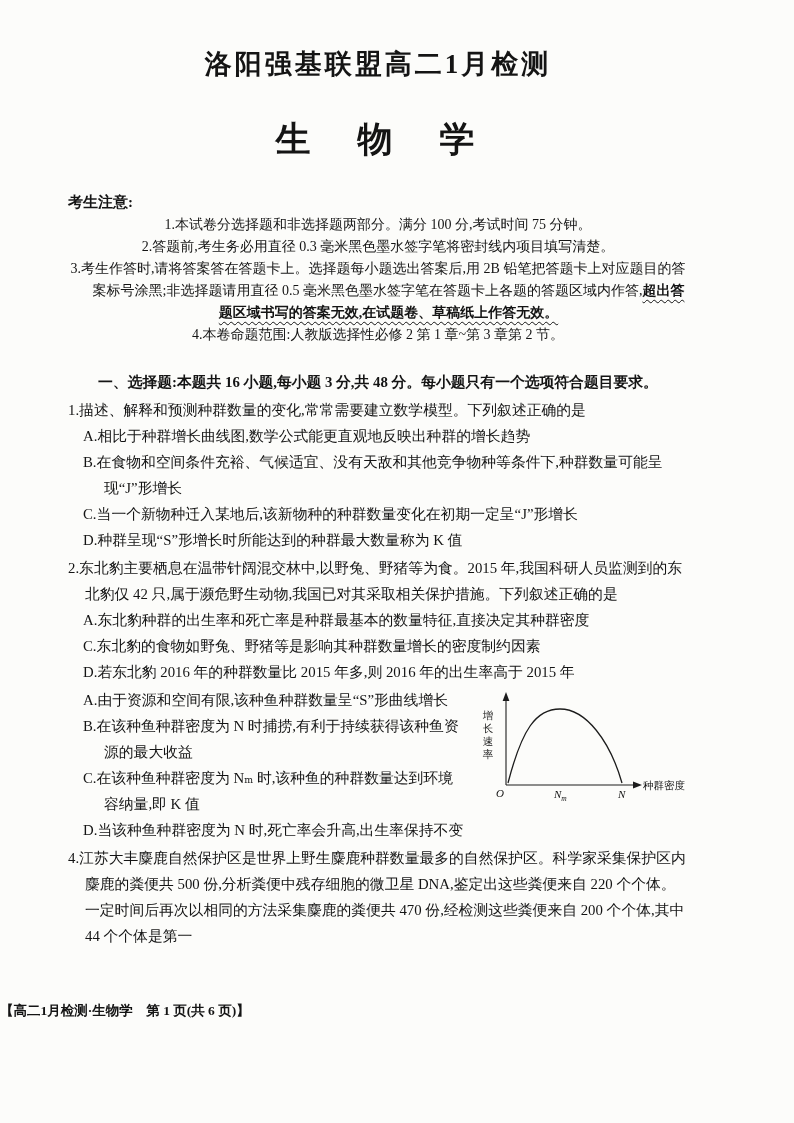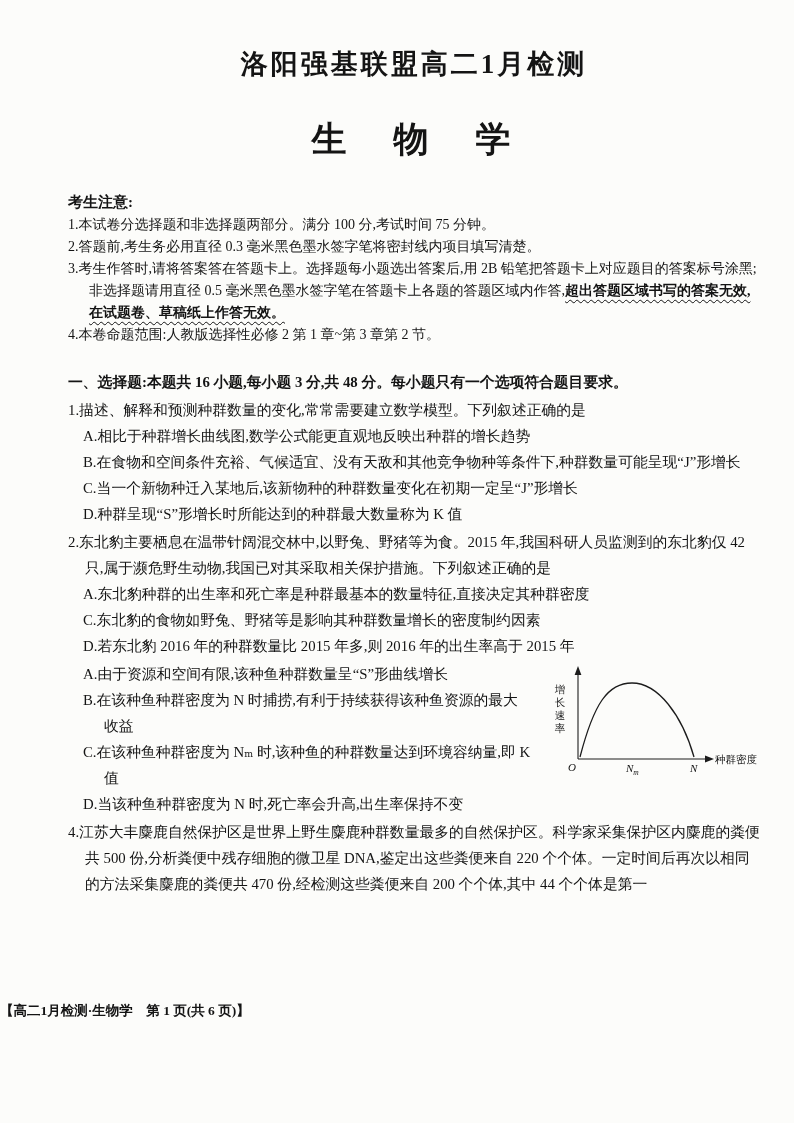--- a/index.html
+++ b/index.html
@@ -1,25 +1,25 @@
 <!DOCTYPE html>
 <html><head>
 <meta charset="utf-8">
 <style>
   html,body{margin:0;padding:0;background:#e9e9e9;}
   .page{width:794px;height:1123px;background:#fcfcfa;position:relative;margin:0 auto;overflow:hidden;
         color:#141414;font-family:"Liberation Serif","DejaVu Serif",serif;}
-  .content{padding:46px 34px 0 68px;}
+  .content{padding:46px 106px 0 68px;}
   .title{margin:0;text-align:center;font-size:27px;font-weight:bold;letter-spacing:3px;}
   .subject{margin:34px 0 0;text-align:center;font-size:35px;font-weight:bold;letter-spacing:6px;}
   .notice{margin-top:28px;font-size:14px;line-height:22px;}
   .notice-heading{font-size:15px;font-weight:bold;line-height:23px;}
-  .notice-item{padding-left:21px;text-indent:-21px;}
+  .notice-item{padding-left:21px;text-indent:-21px;text-align:center;}
   .em-wavy{font-weight:bold;text-decoration:underline;text-decoration-style:wavy;text-decoration-thickness:1px;text-underline-offset:4px;}
-  .section-heading{margin-top:24px;font-size:14.8px;font-weight:bold;line-height:25px;}
+  .section-heading{margin-top:24px;font-size:14.8px;font-weight:bold;line-height:25px;text-align:center;}
   .questions{font-size:14.8px;line-height:26px;}
   .q{margin-top:2px;}
   .q-stem{padding-left:17px;text-indent:-17px;}
   .option{margin-left:15px;padding-left:21px;text-indent:-21px;}
   .fig{float:right;width:218px;margin:2px 0 0 10px;}
   .fig svg{display:block;}
   .fig text{font-family:"Liberation Serif","DejaVu Serif",serif;fill:#141414;}
   .clear{clear:both;}
   .footer{position:absolute;left:0;right:0;top:1002px;font-size:13.5px;font-weight:bold;}
 </style>

